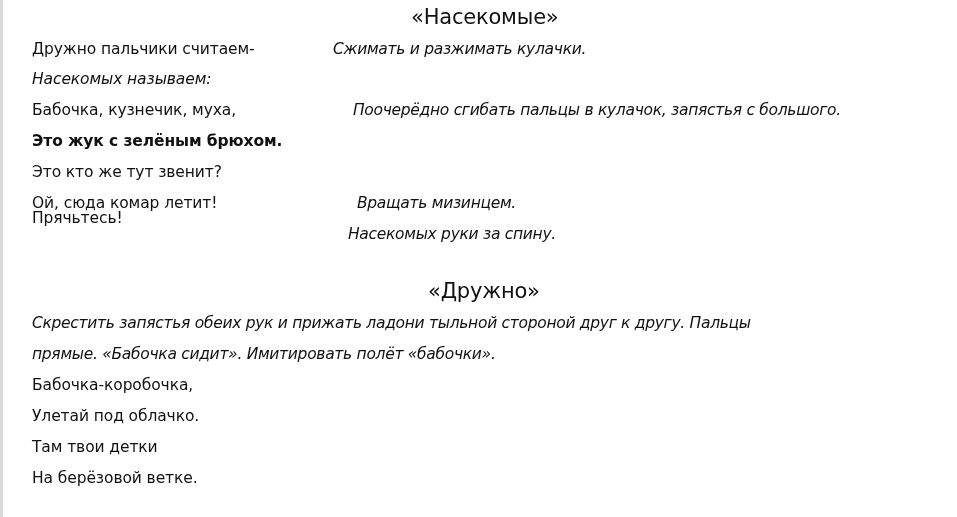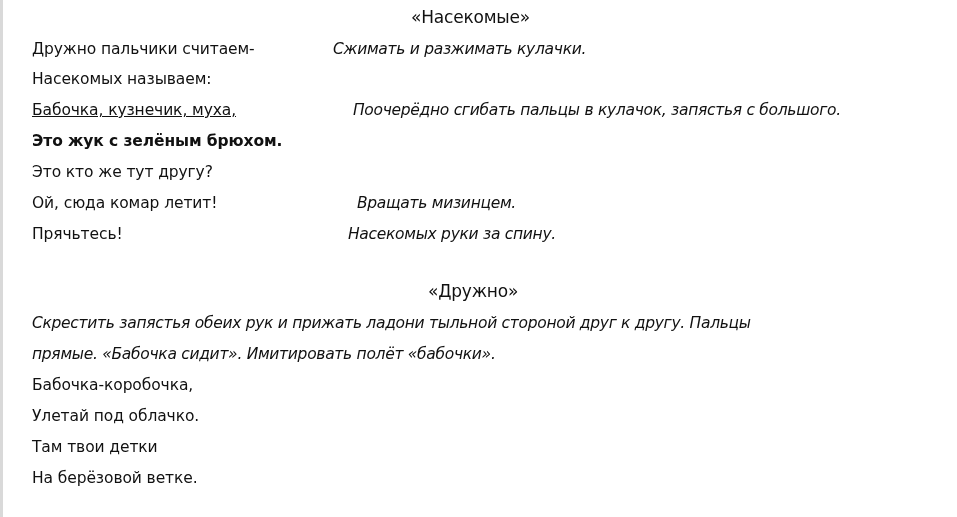--- a/index.html
+++ b/index.html
@@ -25,53 +25,53 @@
     }
     .line {
       position: absolute;
       font-size: 15.5px;
       line-height: 20px;
       white-space: nowrap;
       letter-spacing: -0.1px;
     }
     .title {
       position: absolute;
-      font-size: 17px;
+      font-size: 21px;
       line-height: 22px;
       white-space: nowrap;
       letter-spacing: -0.2px;
     }
     .it {
       font-style: italic;
       letter-spacing: -0.3px;
     }
   </style>
 </head>
 <body>
 
 <div class="left-rule"></div>
 
 <div class="title" style="left:411px; top:6px;">«Насекомые»</div>
 
 <div class="line" style="left:32px; top:39px;">Дружно пальчики считаем-</div>
 <div class="line it" style="left:333px; top:39px;">Сжимать и разжимать кулачки.</div>
 
-<div class="line" style="left:32px; top:69px;">Насекомых называем:</div>
+<div class="line" style="left:32px; top:69px;font-style:italic;">Насекомых называем:</div>
 
-<div class="line" style="left:32px; top:100px;text-decoration:underline;">Бабочка, кузнечик, муха,</div>
+<div class="line" style="left:32px; top:100px;">Бабочка, кузнечик, муха,</div>
 <div class="line it" style="left:353px; top:100px;">Поочерёдно сгибать пальцы в кулачок, запястья с большого.</div>
 
 <div class="line" style="left:32px; top:131px;font-weight:bold;">Это жук с зелёным брюхом.</div>
 
-<div class="line" style="left:32px; top:162px;">Это кто же тут другу?</div>
+<div class="line" style="left:32px; top:162px;">Это кто же тут звенит?</div>
 
 <div class="line" style="left:32px; top:193px;">Ой, сюда комар летит!</div>
 <div class="line it" style="left:357px; top:193px;text-align:center;">Вращать мизинцем.</div>
 
-<div class="line" style="left:32px; top:224px;">Прячьтесь!</div>
+<div class="line" style="left:32px; top:208px;">Прячьтесь!</div>
 <div class="line it" style="left:348px; top:224px;">Насекомых руки за спину.</div>
 
 <div class="title" style="left:428px; top:280px;">«Дружно»</div>
 
 <div class="line it" style="left:32px; top:313px;font-style:italic;">Скрестить запястья обеих рук и прижать ладони тыльной стороной друг к другу. Пальцы</div>
 <div class="line it" style="left:32px; top:344px;">прямые. «Бабочка сидит». Имитировать полёт «бабочки».</div>
 
 <div class="line" style="left:32px; top:375px;">Бабочка-коробочка,</div>
 <div class="line" style="left:32px; top:406px;">Улетай под облачко.</div>
 <div class="line" style="left:32px; top:437px;">Там твои детки</div>

